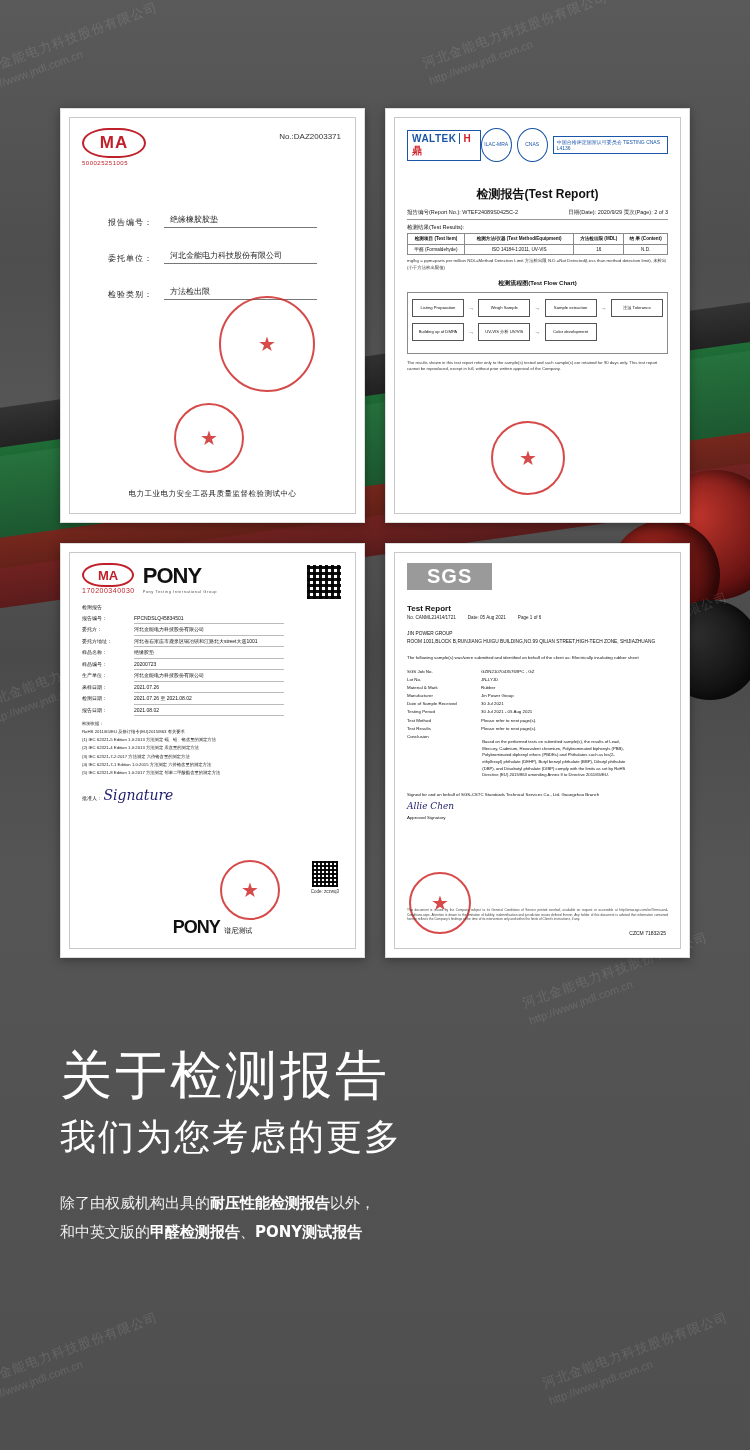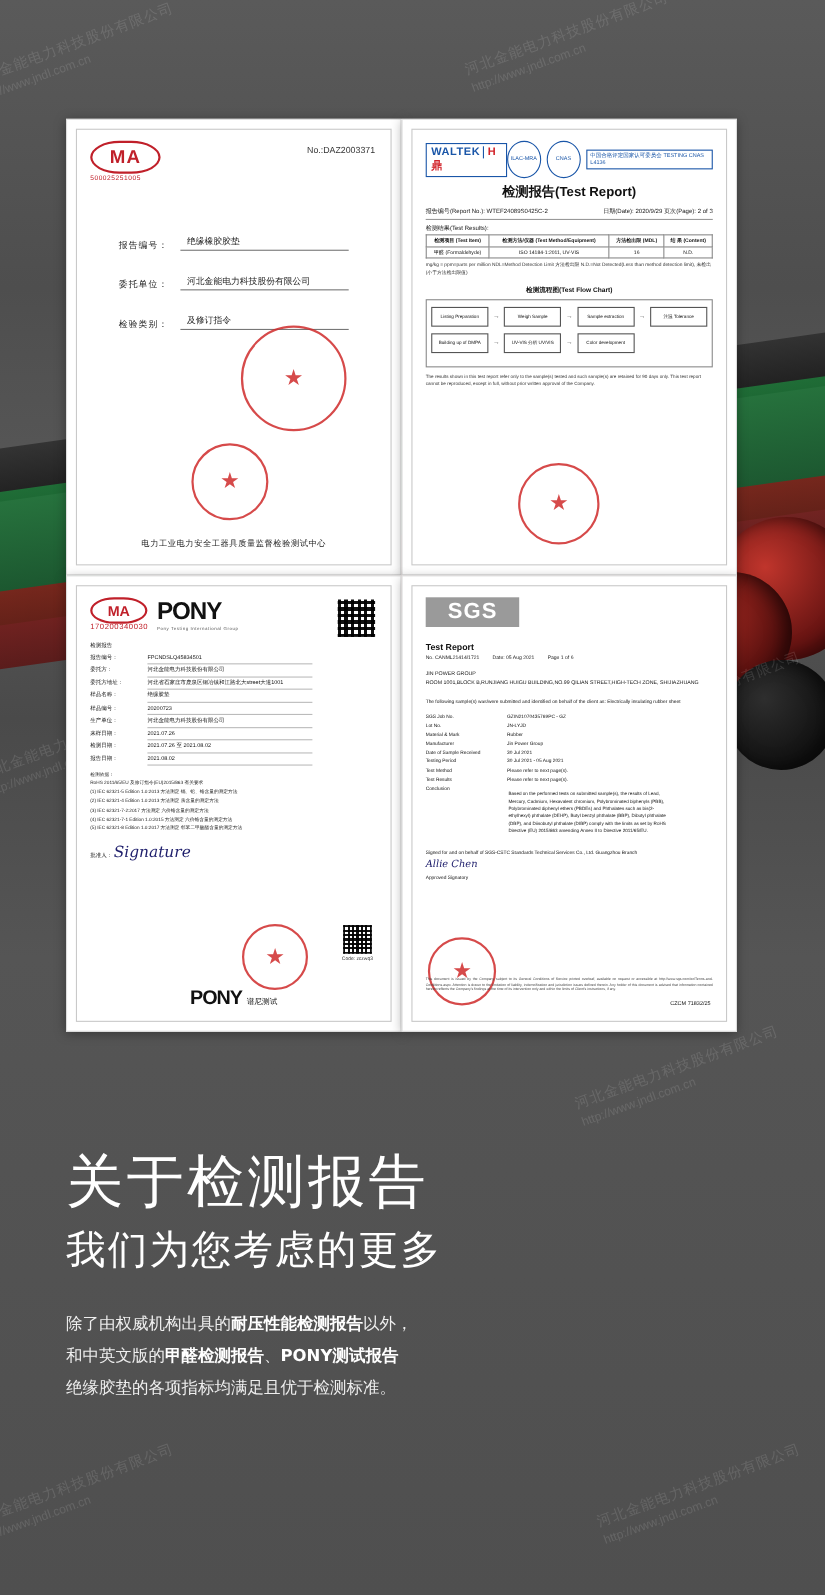--- a/index.html
+++ b/index.html
@@ -65,20 +65,21 @@
 
   
   .cert-grid {
     position: absolute;
     left: 60px;
     top: 108px;
     width: 516px;
     display: grid;
     grid-template-columns: 305px 305px;
     grid-template-rows: 415px 415px;
+    gap: 20px;
   }
   .cert-card {
     background: #fff;
     border: 1px solid #ddd;
     box-shadow: 0 2px 10px rgba(0,0,0,.35);
     position: relative;
     overflow: hidden;
     padding: 10px 12px;
   }
   .cert-inner {
@@ -137,21 +138,21 @@
   }
   .waltek span.h { color: #d2232a; border-left: 1px solid #1a56a8; padding-left: 3px; margin-left: 3px; }
   .c2-logos { display: flex; align-items: center; gap: 5px; }
   .circ-logo {
     width: 34px; height: 34px; border-radius: 50%;
     border: 1px solid #1a56a8; color: #1a56a8;
     font-size: 5px; display: flex; align-items: center; justify-content: center;
     text-align: center; line-height: 1.1;
   }
   .cnas-box { border: 1px solid #1a56a8; color: #1a56a8; font-size: 5px; padding: 2px 3px; line-height: 1.25; }
-  .c2-title { text-align: center; font-size: 12px; font-weight: bold; margin: 4px 0 6px; color: #111; }
+  .c2-title { text-align: center; font-size: 12px; font-weight: bold; margin: 24px 0 6px; color: #111; }
   .c2-meta { font-size: 5.5px; color: #222; display: flex; justify-content: space-between; border-bottom: 1px solid #999; padding-bottom: 3px; }
   .c2-sub { font-size: 5.5px; margin: 4px 0 2px; color: #111; }
   table.c2-tbl { width: 100%; border-collapse: collapse; font-size: 4.6px; color: #111; }
   table.c2-tbl th, table.c2-tbl td { border: 1px solid #8a8a8a; padding: 2px 1px; text-align: center; line-height: 1.25; }
   .c2-notes { font-size: 4.4px; color: #333; margin-top: 3px; line-height: 1.5; }
   .flow-title { text-align: center; font-size: 6px; margin: 7px 0 4px; font-weight: bold; color: #111; }
   .flow-wrap { border: 1px solid #8a8a8a; padding: 6px 4px; }
   .flow-row { display: flex; align-items: center; justify-content: space-between; margin-bottom: 6px; }
   .flow-box {
     border: 1px solid #555; font-size: 4.2px; color: #111;
@@ -302,21 +303,21 @@
         <div class="c1-row">
           <span class="c1-label">报告编号：</span>
           <span class="c1-val">绝缘橡胶胶垫</span>
         </div>
         <div class="c1-row">
           <span class="c1-label">委托单位：</span>
           <span class="c1-val">河北金能电力科技股份有限公司</span>
         </div>
         <div class="c1-row">
           <span class="c1-label">检验类别：</span>
-          <span class="c1-val">及修订指令</span>
+          <span class="c1-val">方法检出限</span>
         </div>
       </div>
 
       <div class="stamp c1-stamp">
         <span class="star">★</span>
       </div>
       <div class="stamp c1-stamp2">
         <span class="star">★</span>
       </div>
 
@@ -517,17 +518,14 @@
   <div class="bt-h1">关于检测报告</div>
   <div class="bt-h2">我们为您考虑的更多</div>
 
   <div class="bt-body">
     <div>
       <span>除了由权威机构出具的</span><b>耐压性能检测报告</b><span>以外，</span>
     </div>
     <div>
       <span>和中英文版的</span><b>甲醛检测报告</b><span>、</span><b>PONY测试报告</b>
     </div>
-    <div>
-      <span>绝缘胶垫的各项指标均满足且优于检测标准。</span>
-    </div>
   </div>
 </div>
 
 </body></html>

